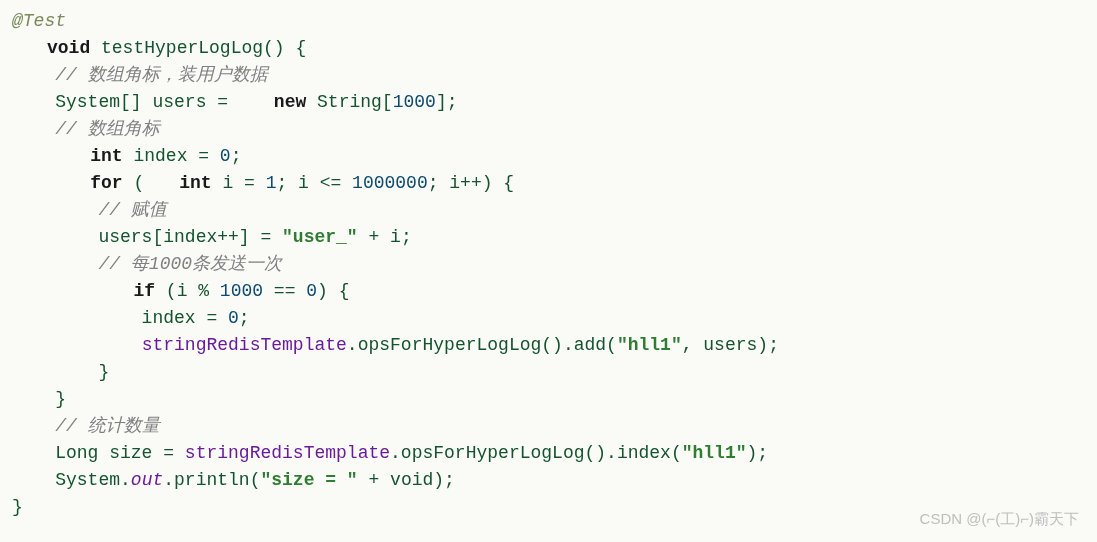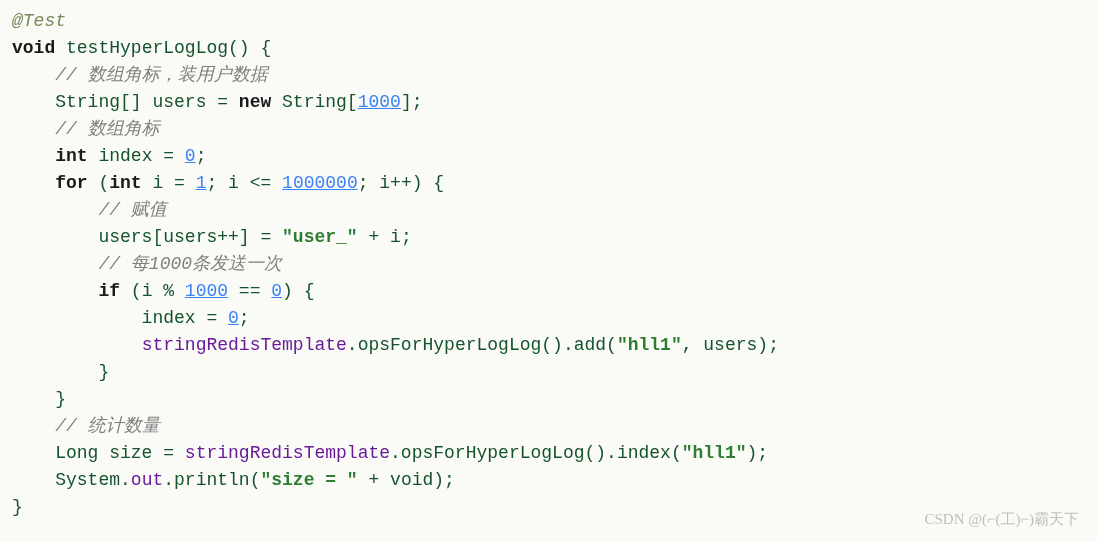--- a/index.html
+++ b/index.html
@@ -15,50 +15,50 @@
       padding: 8px 12px;
       color: #2a2a2a;
       position: relative;
       width: 1097px;
       height: 542px;
     }
     .code-container {
       white-space: pre;
     }
     .annotation { color: #7a8a5a; font-style: italic; }
-    .keyword { color: #1a1a1a; font-weight: bold; }
+    .keyword { color: #1a1a1a; font-weight: bold; margin-left: 35px; }
     .comment { color: #808080; font-style: italic; }
     .comment-cn { color: #808080; font-style: italic; }
     .string { color: #2e7d32; font-weight: bold; }
-    .number { color: #3b82f6; text-decoration: underline; }
+    .number { color: #0c4a6e; }
     .field { color: #6a1b9a; font-weight: normal; }
-    .static-field { color: #6a1b9a; }
+    .static-field { color: #6a1b9a; font-style: italic; }
     .plain { color: #14532d; }
     .watermark {
       position: absolute;
       bottom: 12px;
       right: 18px;
       color: rgba(140,140,140,0.55);
       font-size: 15px;
-      font-family: Liberation Serif, serif;
+      font-family: Liberation Sans, sans-serif;
       margin-top: 37px;
     }
   </style>
 </head>
 <body>
 
 <div class="code-container"><span class="annotation">@Test</span>
 <span class="keyword">void</span><span class="plain"> testHyperLogLog() {</span>
     <span class="comment">// </span><span class="comment-cn">数组角标，装用户数据</span>
-<span class="plain">    String[] users = </span><span class="keyword">new</span><span class="plain"> String[</span><span class="number">1000</span><span class="plain">];</span>
+<span class="plain">    System[] users = </span><span class="keyword">new</span><span class="plain"> String[</span><span class="number">1000</span><span class="plain">];</span>
     <span class="comment">// </span><span class="comment-cn">数组角标</span>
     <span class="keyword">int</span><span class="plain"> index = </span><span class="number">0</span><span class="plain">;</span>
     <span class="keyword">for</span><span class="plain"> (</span><span class="keyword">int</span><span class="plain"> i = </span><span class="number">1</span><span class="plain">; i &lt;= </span><span class="number">1000000</span><span class="plain">; i++) {</span>
         <span class="comment">// </span><span class="comment-cn">赋值</span>
-<span class="plain">        users[users++] = </span><span class="string">"user_"</span><span class="plain"> + i;</span>
+<span class="plain">        users[index++] = </span><span class="string">"user_"</span><span class="plain"> + i;</span>
         <span class="comment">// </span><span class="comment-cn">每1000条发送一次</span>
         <span class="keyword">if</span><span class="plain"> (i % </span><span class="number">1000</span><span class="plain"> == </span><span class="number">0</span><span class="plain">) {</span>
 <span class="plain">            index = </span><span class="number">0</span><span class="plain">;</span>
             <span class="field">stringRedisTemplate</span><span class="plain">.opsForHyperLogLog().add(</span><span class="string">"hll1"</span><span class="plain">, users);</span>
 <span class="plain">        }</span>
 <span class="plain">    }</span>
     <span class="comment">// </span><span class="comment-cn">统计数量</span>
 <span class="plain">    Long size = </span><span class="field">stringRedisTemplate</span><span class="plain">.opsForHyperLogLog().index(</span><span class="string">"hll1"</span><span class="plain">);</span>
 <span class="plain">    System.</span><span class="static-field">out</span><span class="plain">.println(</span><span class="string">"size = "</span><span class="plain"> + void);</span>
 <span class="plain">}</span></div>

